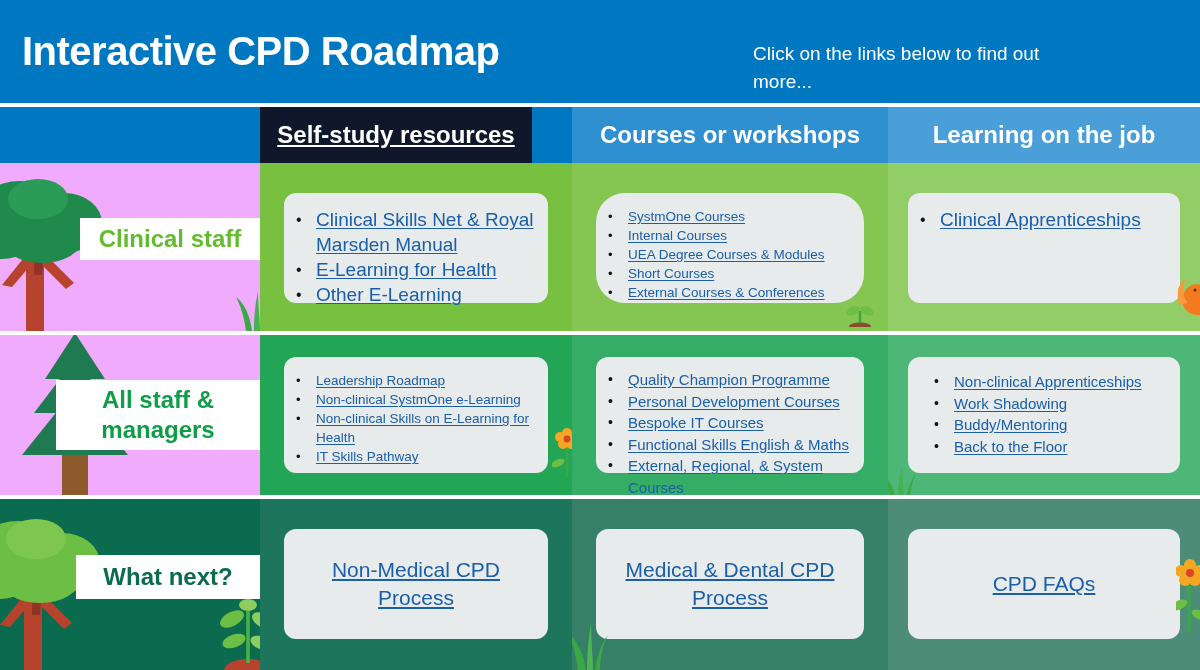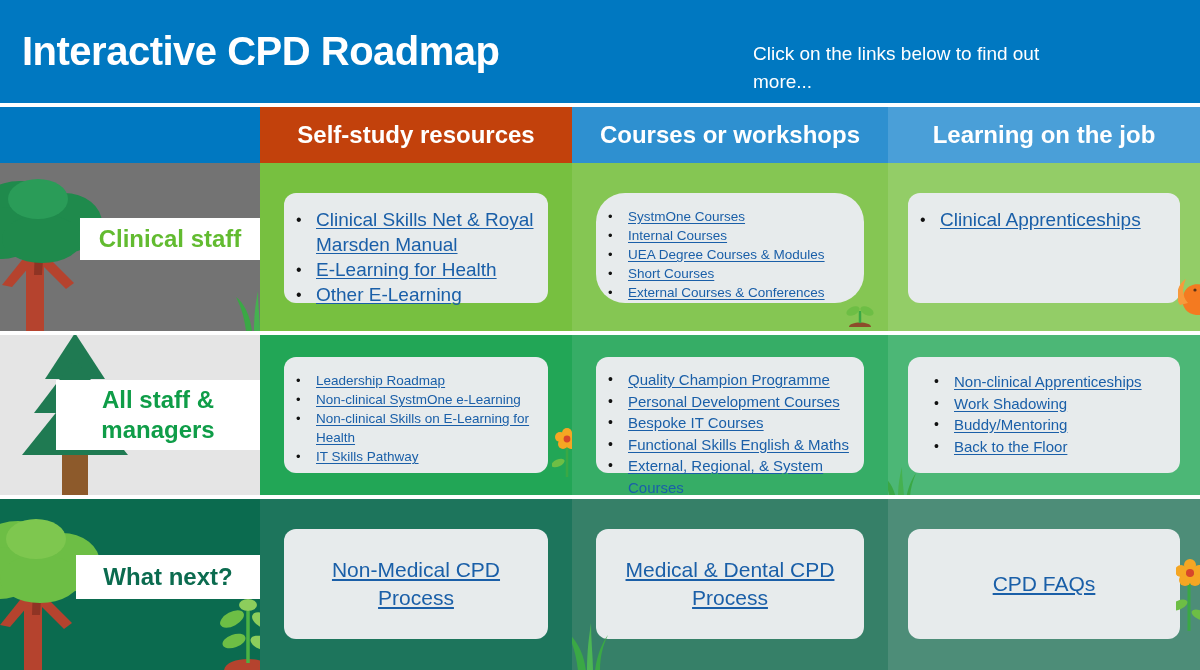--- a/index.html
+++ b/index.html
@@ -30,46 +30,46 @@
   }
 
   
   .headrow{position:absolute;left:0;top:107px;width:1200px;height:56px;}
   .headcell{
     position:absolute;top:0;height:56px;
     display:flex;align-items:center;justify-content:center;
     color:#ffffff;font-size:24px;font-weight:bold;white-space:nowrap;
   }
   .hc0{left:0;width:260px;background:#0078c1;}
-  .hc1{left:260px;width:312px;background:#c2410c;}
+  .hc1{left:260px;width:272px;background:#0f172a;text-decoration:underline;}
   .hc2{left:572px;width:316px;background:#2e90d0;}
   .hc3{left:888px;width:312px;background:#4a9fd8;}
 
   
   .grid{position:absolute;left:0;top:163px;width:1200px;height:507px;}
   .cell{position:absolute;overflow:hidden;}
 
   
   .r1{top:0;height:168px;}
   .r2{top:172px;height:160px;}
   .r3{top:336px;height:171px;}
 
   
   .c0{left:0;width:260px;}
   .c1{left:260px;width:312px;}
   .c2{left:572px;width:316px;}
   .c3{left:888px;width:312px;}
 
   
-  .r1.c0{background:#737373;}
+  .r1.c0{background:#f0abfc;}
   .r1.c1{background:#77c040;padding-left:16px;}
   .r1.c2{background:#85c653;}
   .r1.c3{background:#93cd67;}
 
-  .r2.c0{background:#e5e5e5;}
+  .r2.c0{background:#f0abfc;}
   .r2.c1{background:#22a656;}
   .r2.c2{background:#36ad66;}
   .r2.c3{background:#4cb776;}
 
   .r3.c0{background:#0b6b4f;}
   .r3.c1{background:#1d755c;}
   .r3.c2{background:#368068;}
   .r3.c3{background:#4d8d78;}
 
   

